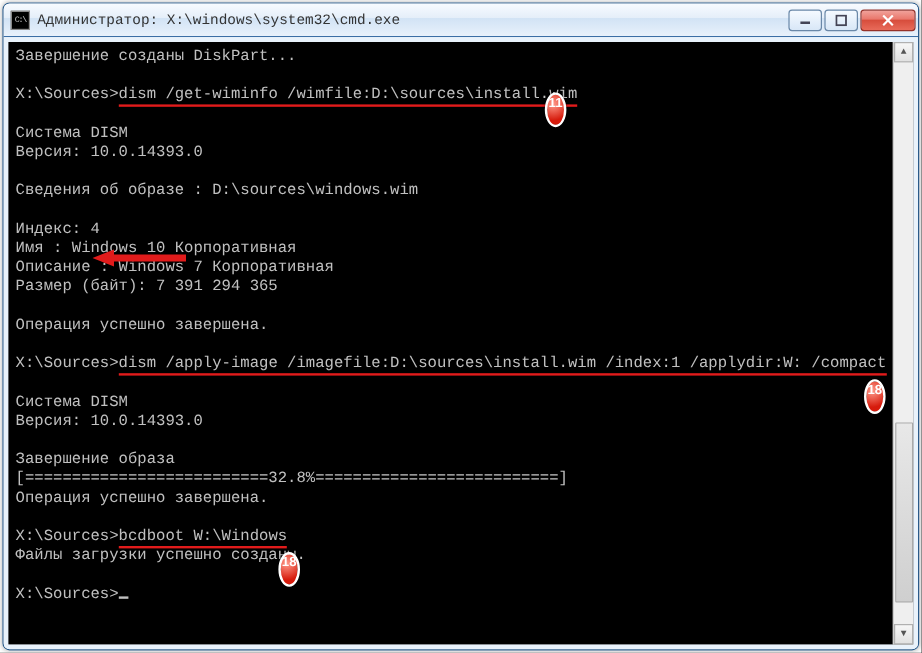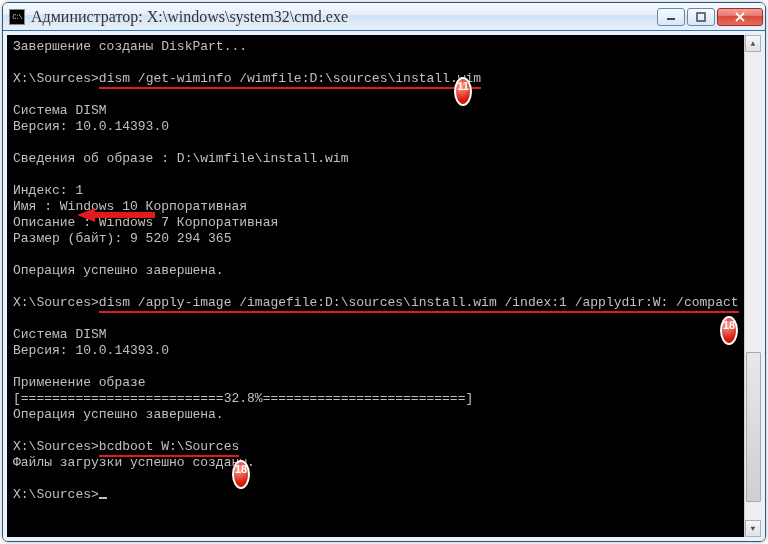--- a/index.html
+++ b/index.html
@@ -31,22 +31,22 @@
   .app-icon {
     width: 16px; height: 16px;
     background: #000;
     border: 1px solid #888;
     margin-right: 6px;
     display: flex; align-items: center; justify-content: center;
     font-size: 7px; color: #ccc; letter-spacing: -1px;
   }
   .title {
     flex: 1;
-    font-family: Liberation Serif, serif;
-    font-size: 16px;
+    font-family: Liberation Mono, monospace;
+    font-size: 12px;
     color: #333;
     white-space: nowrap;
     overflow: hidden;
   }
   .win-controls { display: flex; gap: 0; }
   .win-btn {
     width: 28px; height: 18px;
     border: 1px solid #6a88a8;
     border-radius: 3px;
     margin-left: 2px;
@@ -152,39 +152,39 @@
   </div>
 
   <div class="client">
     <div class="console"><span>Завершение созданы DiskPart...</span>
 <span></span>
 <span>X:\Sources&gt;</span><span class="underline-red">dism /get-wiminfo /wimfile:D:\sources\install.wim</span>
 <span></span>
 <span>Cистема DISM</span>
 <span>Версия: 10.0.14393.0</span>
 <span></span>
-<span>Сведения об образе : D:\wimfile\install.wim</span>
-<span></span>
-<span>Индекс: 1</span>
+<span>Сведения об образе : D:\sources\windows.wim</span>
+<span></span>
+<span>Индекс: 4</span>
 <span>Имя : Windows 10 Корпоративная</span>
 <span>Описание : Windows 7 Корпоративная</span>
-<span>Размер (байт): 9 520 294 365</span>
+<span>Размер (байт): 7 391 294 365</span>
 <span></span>
 <span>Операция успешно завершена.</span>
 <span></span>
 <span>X:\Sources&gt;</span><span class="underline-red">dism /apply-image /imagefile:D:\sources\install.wim /index:1 /applydir:W: /compact</span>
 <span></span>
 <span>Cистема DISM</span>
 <span>Версия: 10.0.14393.0</span>
 <span></span>
-<span>Применение образе</span>
+<span>Завершение образа</span>
 <span>[==========================32.8%==========================]</span>
 <span>Операция успешно завершена.</span>
 <span></span>
-<span>X:\Sources&gt;</span><span class="underline-red">bcdboot W:\Sources</span>
+<span>X:\Sources&gt;</span><span class="underline-red">bcdboot W:\Windows</span>
 <span>Файлы загрузки успешно созданы.</span>
 <span></span>
 <span>X:\Sources&gt;</span><span class="cursor"></span>
 
       
       <div class="badge" style="left:447px; top:42px;">11</div>
       <div class="badge" style="left:713px; top:281px;">18</div>
       <div class="badge" style="left:225px; top:425px;">18</div>
 
       

